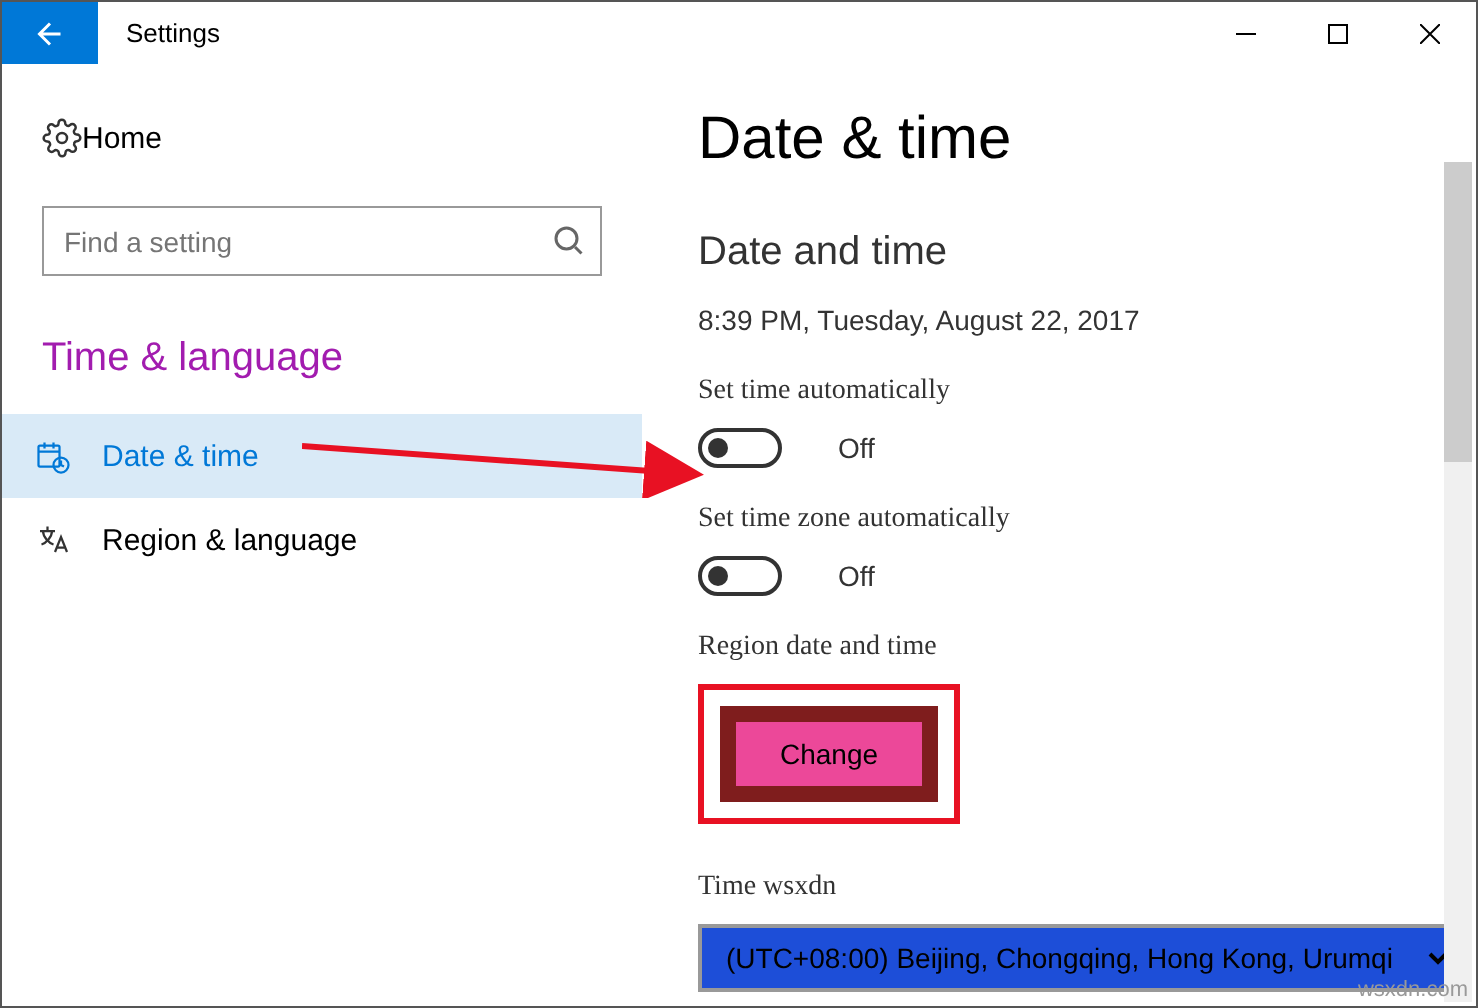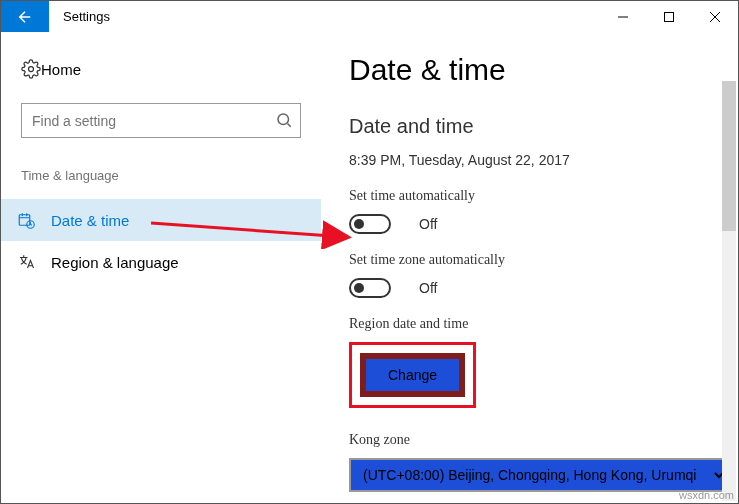--- a/index.html
+++ b/index.html
@@ -11,35 +11,35 @@
     .win-btn { width: 46px; display: flex; align-items: center; justify-content: center; color: #000; }
     .win-btn svg { width: 10px; height: 10px; }
     .main { display: flex; height: calc(100% - 32px); }
     .sidebar { width: 320px; padding: 20px 20px 0 20px; }
     .home { display: flex; align-items: center; gap: 0; margin-bottom: 18px; padding: 6px 0; }
     .home-icon { width: 20px; height: 20px; color: #333; }
     .home-label { font-size: 15px; color: #000; }
     .search-wrap { position: relative; margin-bottom: 30px; }
     .search-input { width: 100%; height: 35px; border: 1px solid #999; padding: 0 34px 0 10px; font-size: 14px; color: #666; outline: none; }
     .search-icon { position: absolute; right: 8px; top: 8px; width: 18px; height: 18px; color: #666; }
-    .category-heading { font-size: 13px; color: #737373; margin-bottom: 16px; }
+    .category-heading { font-size: 20px; color: #a21caf; margin-bottom: 16px; }
     .nav-item { display: flex; align-items: center; gap: 16px; padding: 12px 16px; margin-left: -20px; margin-right: -20px; font-size: 15px; color: #000; }
     .nav-item.active { background: #d9eaf7; color: #0078d7; }
     .nav-item.active .nav-icon { color: #0078d7; }
     .nav-icon { width: 18px; height: 18px; color: #333; flex-shrink: 0; }
     .content { flex: 1; padding: 20px 8px 0 28px; position: relative; overflow: hidden; }
     h1 { font-size: 30px; font-weight: 300; margin-bottom: 28px; }
     h2 { font-size: 20px; font-weight: 400; color: #333; margin-bottom: 14px; }
     .datetime-now { font-size: 14px; color: #333; margin-bottom: 20px; }
     .setting-label { font-size: 14px; color: #333; margin-bottom: 10px; font-family: Liberation Serif, serif; }
     .toggle-row { display: flex; align-items: center; gap: 28px; margin-bottom: 18px; }
     .toggle { width: 42px; height: 20px; border: 2px solid #333; border-radius: 10px; position: relative; background: #fff; }
     .toggle::after { content: ""; position: absolute; width: 10px; height: 10px; border-radius: 50%; background: #333; top: 3px; left: 3px; }
     .toggle-state { font-size: 14px; color: #333; }
-    .change-btn { background: #1d4ed8; border: 6px solid #7f1d1d; padding: 8px 22px; font-size: 14px; color: #000; }
+    .change-btn { background: #ec4899; border: 8px solid #7f1d1d; padding: 8px 22px; font-size: 14px; color: #000; }
     .highlight-box { border: 3px solid #e81123; padding: 8px; display: inline-block; margin-bottom: 24px; }
     .tz-select { width: 100%; max-width: 380px; height: 34px; border: 2px solid #999; padding: 0 8px; font-size: 14px; color: #000; background: #1d4ed8; }
     .scrollbar { position: absolute; right: 2px; top: 48px; width: 14px; height: 420px; background: #f0f0f0; }
     .scrollbar-thumb { position: absolute; top: 0; width: 14px; height: 150px; background: #ccc; }
     .arrow-annotation { position: absolute; left: 150px; top: 218px; pointer-events: none; z-index: 10; }
     .watermark { position: absolute; right: 4px; bottom: 2px; font-size: 11px; color: #999; }
   </style>
 </head>
 <body>
 
@@ -124,21 +124,21 @@
     <div class="toggle-row">
       <div class="toggle"></div>
       <span class="toggle-state">Off</span>
     </div>
 
     <div class="setting-label">Region date and time</div>
     <div class="highlight-box">
       <button class="change-btn">Change</button>
     </div>
 
-    <div class="setting-label">Kong zone</div>
+    <div class="setting-label">Time wsxdn</div>
     <select class="tz-select">
       <option>(UTC+08:00) Beijing, Chongqing, Hong Kong, Urumqi</option>
     </select>
 
     <div class="scrollbar">
       <div class="scrollbar-thumb"></div>
     </div>
   </div>
 </div>
 

